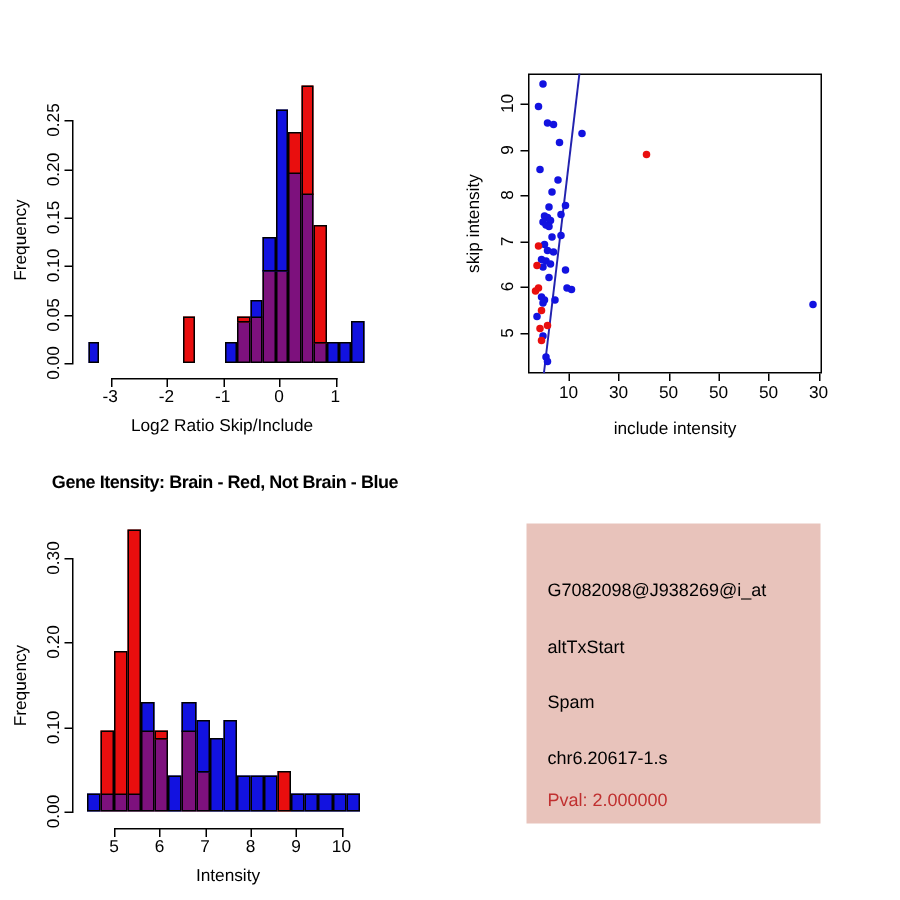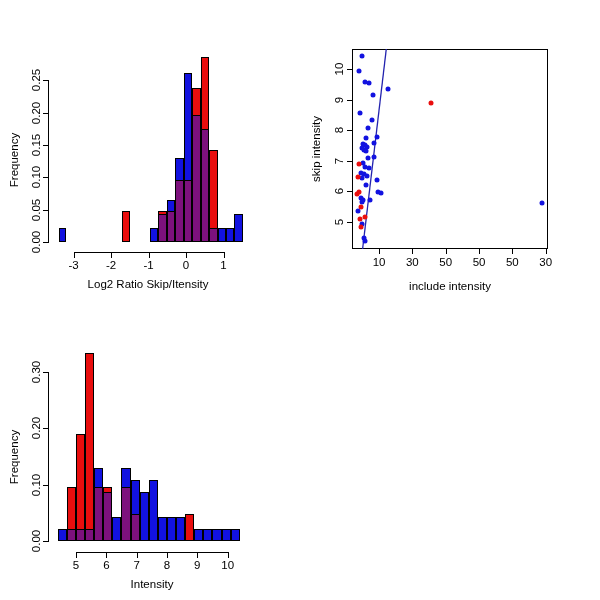--- a/index.html
+++ b/index.html
@@ -33,21 +33,21 @@
   .info-rect{position:absolute;}
   .info-line{position:absolute;font-size:12px;white-space:nowrap;}
 </style>
 </head>
 <body>
 
 <div id="app">
 
   <div class="panel" id="panel-tl">
     <div class="y-label" style="left:14px;top:160px;">Frequency</div>
-    <div class="x-label" style="left:148px;top:278px;">Log2 Ratio Skip/Itensity</div>
+    <div class="x-label" style="left:148px;top:278px;">Log2 Ratio Skip/Include</div>
     <div class="plot">
         <div class="axline" style="left: 48px; top: 80.25px; width: 1px; height: 162.75px;"></div>
         <div class="tick" style="left: 43px; top: 242px; width: 5px; height: 1px;"></div>
         <div class="vtick-label" style="left: 36px; top: 242px;">0.00</div>
         <div class="tick" style="left: 43px; top: 209.65px; width: 5px; height: 1px;"></div>
         <div class="vtick-label" style="left: 36px; top: 209.65px;">0.05</div>
         <div class="tick" style="left: 43px; top: 177.3px; width: 5px; height: 1px;"></div>
         <div class="vtick-label" style="left: 36px; top: 177.3px;">0.10</div>
         <div class="tick" style="left: 43px; top: 144.95px; width: 5px; height: 1px;"></div>
         <div class="vtick-label" style="left: 36px; top: 144.95px;">0.15</div>
@@ -167,20 +167,21 @@
         <div class="pt" style="left: 58.6999px; top: 191.61px; background: rgb(233, 14, 14);"></div>
         <div class="pt" style="left: 57.3665px; top: 194.05px; background: rgb(233, 14, 14);"></div>
         <div class="pt" style="left: 61.3665px; top: 207.165px; background: rgb(233, 14, 14);"></div>
         <div class="pt" style="left: 64.6998px; top: 216.925px; background: rgb(233, 14, 14);"></div>
         <div class="pt" style="left: 60.0332px; top: 219.06px; background: rgb(233, 14, 14);"></div>
         <div class="pt" style="left: 60.6998px; top: 226.99px; background: rgb(233, 14, 14);"></div>
       </div>
   </div>
 
   <div class="panel" id="panel-bl">
+    <div class="chart-title">Gene Itensity: Brain - Red, Not Brain - Blue</div>
     <div class="y-label" style="left:14px;top:157px;">Frequency</div>
     <div class="x-label" style="left:152px;top:278px;">Intensity</div>
     <div class="plot">
         <div class="axline" style="left: 48px; top: 72.1px; width: 1px; height: 169.9px;"></div>
         <div class="tick" style="left: 43px; top: 241px; width: 5px; height: 1px;"></div>
         <div class="vtick-label" style="left: 36px; top: 241px;">0.00</div>
         <div class="tick" style="left: 43px; top: 184.7px; width: 5px; height: 1px;"></div>
         <div class="vtick-label" style="left: 36px; top: 184.7px;">0.10</div>
         <div class="tick" style="left: 43px; top: 128.4px; width: 5px; height: 1px;"></div>
         <div class="vtick-label" style="left: 36px; top: 128.4px;">0.20</div>
@@ -222,14 +223,22 @@
         <div class="bar-seg" style="left: 176.089px; top: 216.51px; width: 9.099px; height: 24.4905px; background: rgb(18, 18, 224);"></div>
         <div class="bar-seg" style="left: 185.188px; top: 214.201px; width: 9.099px; height: 26.7988px; background: rgb(233, 14, 14);"></div>
         <div class="bar-seg" style="left: 194.287px; top: 228.783px; width: 9.099px; height: 12.2171px; background: rgb(18, 18, 224);"></div>
         <div class="bar-seg" style="left: 203.386px; top: 228.783px; width: 9.099px; height: 12.2171px; background: rgb(18, 18, 224);"></div>
         <div class="bar-seg" style="left: 212.485px; top: 228.783px; width: 9.099px; height: 12.2171px; background: rgb(18, 18, 224);"></div>
         <div class="bar-seg" style="left: 221.584px; top: 228.783px; width: 9.099px; height: 12.2171px; background: rgb(18, 18, 224);"></div>
         <div class="bar-seg" style="left: 230.683px; top: 228.783px; width: 9.099px; height: 12.2171px; background: rgb(18, 18, 224);"></div>
       </div>
   </div>
 
+  <div class="panel" id="panel-br">
+    <div class="info-rect" id="info-rect" style="left: 51px; top: 49px; width: 196px; height: 200px; background: rgb(232, 195, 187);"></div>
+    <div class="info-line" style="left:65px;top:86px;">G7082098@J938269@i_at</div>
+    <div class="info-line" style="left:65px;top:124px;">altTxStart</div>
+    <div class="info-line" style="left:65px;top:161px;">Spam</div>
+    <div class="info-line" style="left:65px;top:198px;">chr6.20617-1.s</div>
+    <div class="info-line" id="pval-line" style="left: 65px; top: 226px; color: rgb(192, 48, 48);">Pval: 2.000000</div>
+  </div>
 
 </div>
 
 </body></html>

